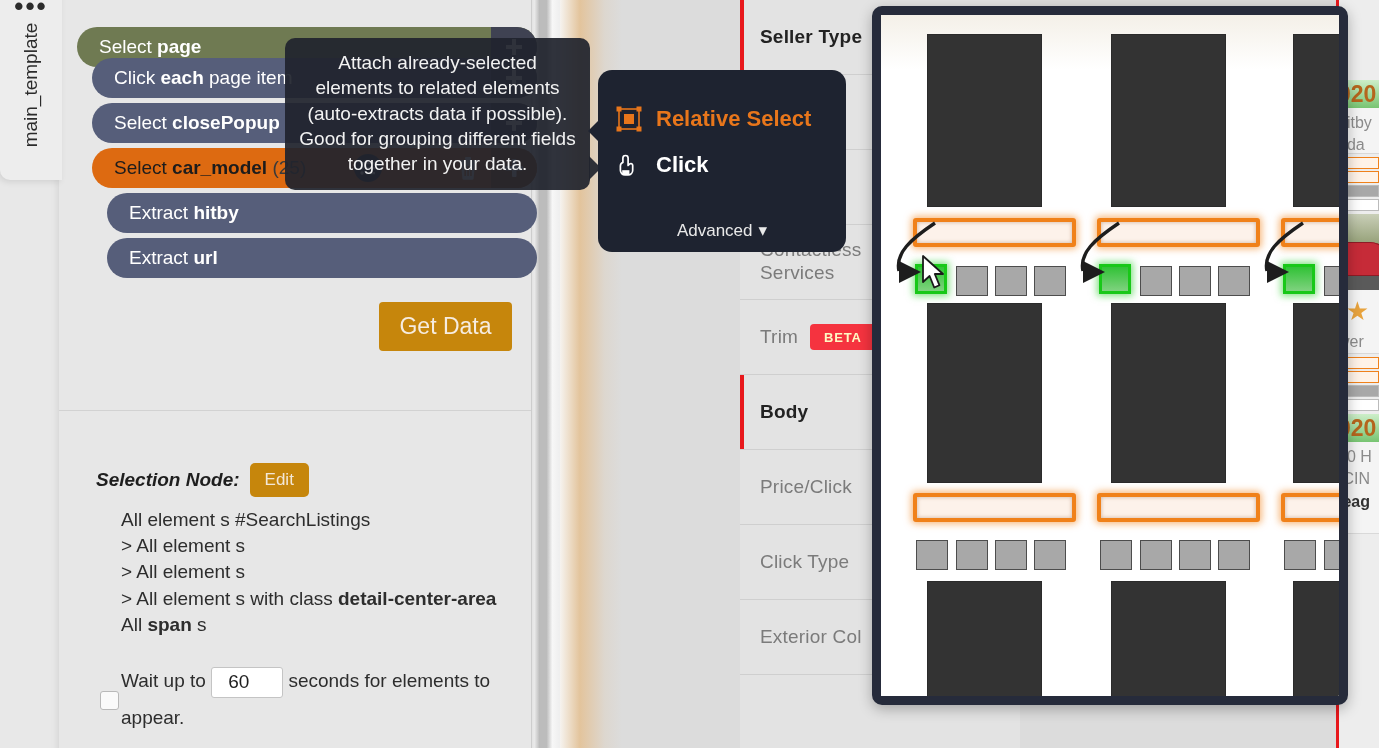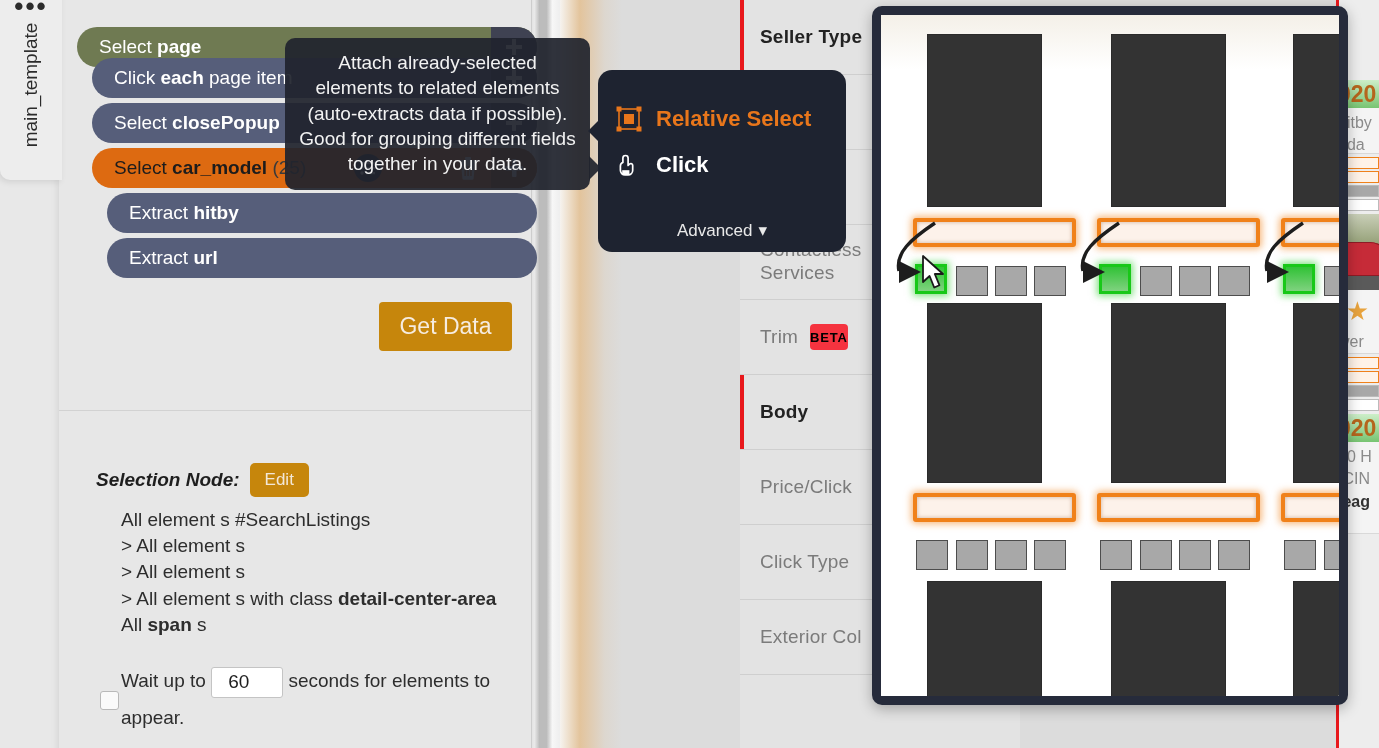--- a/index.html
+++ b/index.html
@@ -48,23 +48,23 @@
   }
   .filter-row.active { color: #222; font-weight: bold; }
   .filter-row.active::before {
     content: ""; position: absolute; left: 0; top: 0; bottom: 0; width: 4px;
     background: #e8181c;
   }
   .filter-row.two-line { line-height: 1.2; }
   .filter-label { white-space: pre-line; }
   .beta-badge {
     display: inline-block; margin-left: 12px;
-    background: #f5333f; color: #000000;
+    background: #f5333f; color: #fef9c3;
     font-size: 13px; font-weight: bold; letter-spacing: .8px;
-    padding: 6px 0 5px; border-radius: 4px;
+    padding: 6px 14px 5px; border-radius: 4px;
   }
 
   
   .listings {
     position: absolute; left: 776px; top: 0; width: 43px; height: 748px;
     background: #ededed;
     overflow: hidden;
   }
   .lcard { position: relative; background:#f4f4f4; border-bottom:1px solid #d9d9d9; overflow:hidden;}
   .lstrip {

